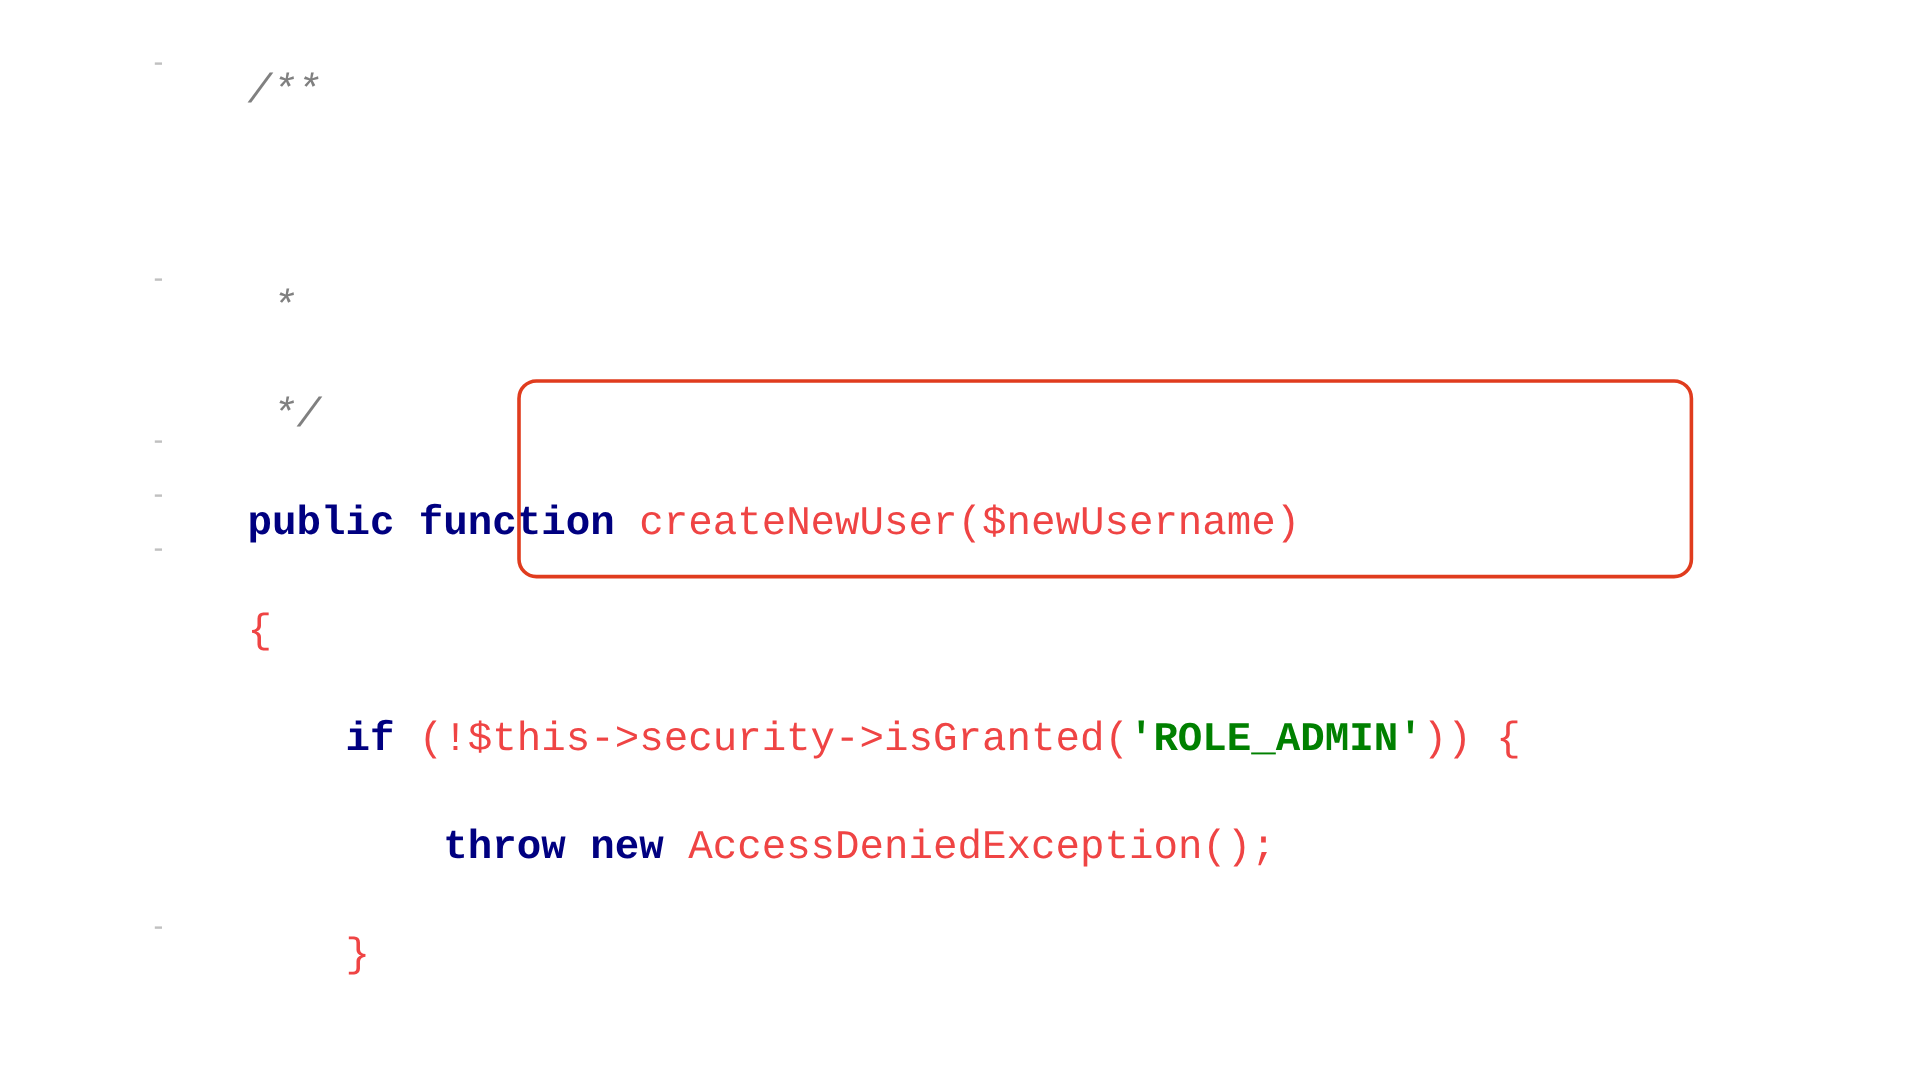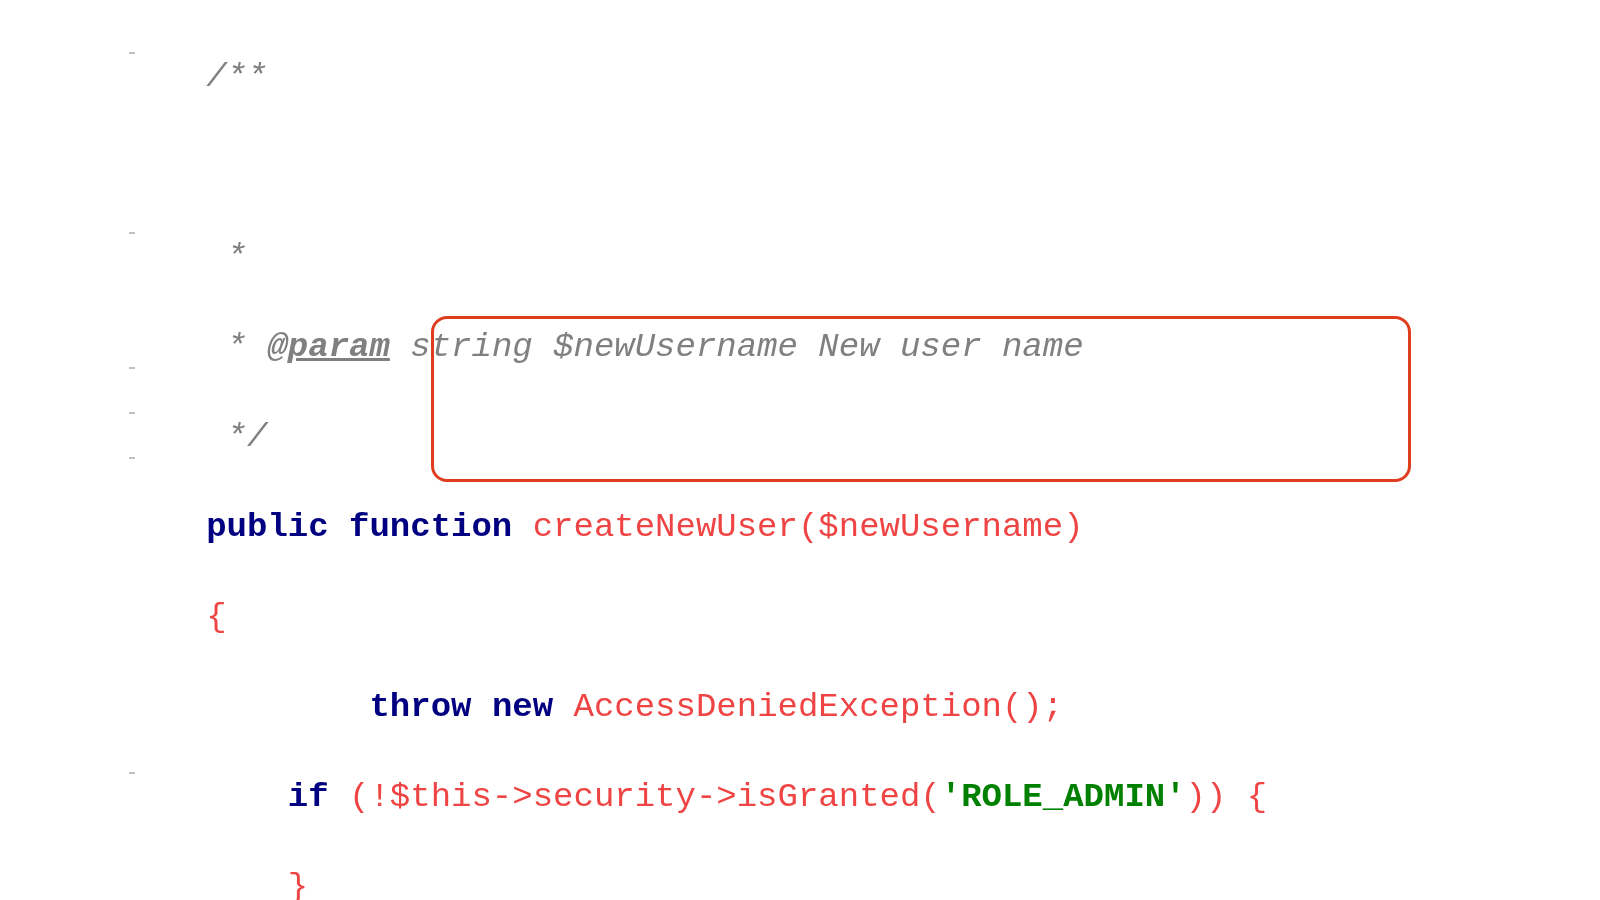--- a/index.html
+++ b/index.html
@@ -106,26 +106,25 @@
     <div class="gutter-mark"></div>
     <div class="gutter-mark">
         <div class="gutter-tick"></div>
       </div>
   </div>
 
   <div class="code-area">
 <div class="line"><span><span>   </span><span class="comment">/**</span></span></div>
 <div class="line"><span><span>   </span></span></div>
 <div class="line"><span><span>   </span><span class="comment"> *</span></span></div>
-<div class="line"><span><span>   </span><span class="comment"> * </span><span class="doc-tag">@param</span><span class="comment"> string $newUsername New user name</span></span></div>
 <div class="line"><span><span>   </span><span class="comment"> */</span></span></div>
 <div class="line"><span><span>   </span><span class="keyword">public</span><span> </span><span class="keyword">function</span><span class="ident"> createNewUser($newUsername)</span></span></div>
 <div class="line"><span><span>   </span><span class="ident">{</span></span></div>
+<div class="line"><span><span>       </span><span class="keyword">if</span><span class="ident"> (!$this-&gt;security-&gt;isGranted(</span><span class="string">'ROLE_ADMIN'</span><span class="ident">)) {</span></span></div>
 <div class="line"><span><span>           </span><span class="keyword">throw</span><span> </span><span class="keyword">new</span><span class="ident"> AccessDeniedException();</span></span></div>
-<div class="line"><span><span>       </span><span class="keyword">if</span><span class="ident"> (!$this-&gt;security-&gt;isGranted(</span><span class="string">'ROLE_ADMIN'</span><span class="ident">)) {</span></span></div>
 <div class="line"><span><span>       </span><span class="ident">}</span></span></div>
 
 
 
 
 
 
 
 
     <div class="highlight-box" style="top:306px;left:286px;width:980px;height:166px;"></div>

